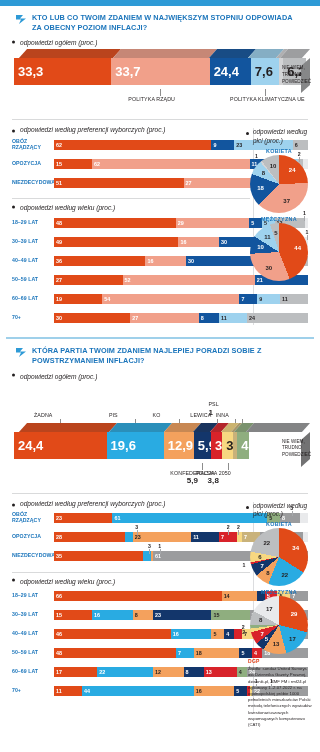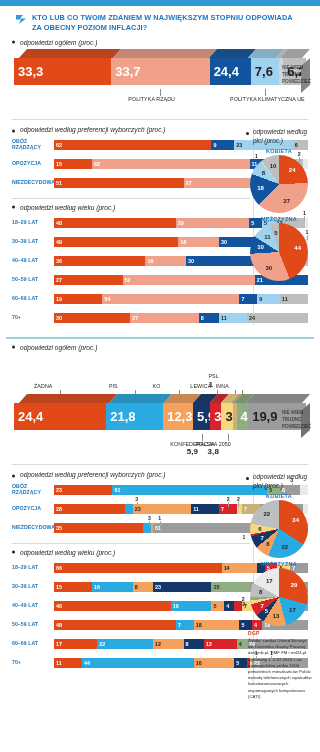--- a/index.html
+++ b/index.html
@@ -250,20 +250,26 @@
           </div>
         </div>
     </div>
   </div>
 </div>
 
 <div class="thick-div"></div>
 
 <div class="section">
 
+  <div class="hdr">
+    <svg class="hdr-arrow" viewBox="0 0 11 9">
+      <path d="M0 0 L7 0 L4 3.5 L10 3.5 L3 9 L5 4.5 L0 4.5 Z" fill="#2e9ad6"></path>
+    </svg>
+    <div class="hdr-title">KTÓRA PARTIA TWOIM ZDANIEM NAJLEPIEJ PORADZI SOBIE Z POWSTRZYMANIEM INFLACJI?</div>
+  </div>
 
   <div class="sublabel">odpowiedzi ogółem (proc.)</div>
 
   <div class="hero-wrap">
     <div class="hero-labels" id="s2-hero-top-labels">
         <div class="hero-lab" style="left: 6.85%; width: 20%; bottom: 4px;"><span>ŻADNA</span></div>
         <div class="tick" style="left: 15.85%; bottom: 0px; height: 4px;"></div>
         <div class="hero-lab" style="left: 32.5%; width: 20%; bottom: 4px;"><span>PiS</span></div>
         <div class="tick" style="left: 41.5%; bottom: 0px; height: 4px;"></div>
         <div class="hero-lab" style="left: 47.45%; width: 20%; bottom: 4px;"><span>KO</span></div>
@@ -285,40 +291,37 @@
           <div style="width: 3.8%; background: rgb(203, 179, 111);"></div>
           <div style="width: 1%; background: rgb(167, 149, 105);"></div>
           <div style="width: 4%; background: rgb(122, 146, 109);"></div>
           <div style="width: 19.9%; background: rgb(131, 132, 133);"></div>
         </div>
       <div class="hero-face" id="s2-hero-face">
           <div style="width: 31.7%; background: rgb(225, 74, 24);">
             <span>24,4</span>
           </div>
           <div style="width: 19.6%; background: rgb(41, 171, 226);">
-            <span>21,8</span>
+            <span>19,6</span>
           </div>
           <div style="width: 10.3%; background: rgb(244, 161, 93);">
-            <span>12,3</span>
+            <span>12,9</span>
           </div>
           <div style="width: 5.9%; background: rgb(19, 54, 107);">
             <span>5,9</span>
           </div>
           <div style="width: 3.8%; background: rgb(216, 35, 42);">
             <span>3,8</span>
           </div>
           <div style="width: 3.8%; background: rgb(247, 216, 129);">
             <span style="color: rgb(35, 31, 32);">3,8</span>
           </div>
           <div style="width: 1%; background: rgb(201, 178, 122);"></div>
           <div style="width: 4%; background: rgb(143, 174, 127);">
             <span>4</span>
-          </div>
-          <div style="width: 19.9%; background: rgb(155, 156, 158);">
-            <span style="color: rgb(35, 31, 32);">19,9</span>
           </div>
         </div>
       <div class="hero-side" id="s2-hero-side" style="background: rgb(114, 114, 115); transform: skewY(-42deg); right: -4px;"></div>
     <div class="hero-right-note" style="right: -2px; bottom: 4px; width: 26px;">NIE WIEM, TRUDNO POWIEDZIEĆ</div>
       </div>
   </div>
   <div class="hero-below" id="s2-hero-bot-labels">
       <div class="hero-blab" style="left: 53.55%; top: 7px;"><span>KONFEDERACJA</span><b>5,9</b></div>
       <div class="tick" style="left: 64.55%; top: 0px; height: 7px;"></div>
       <div class="hero-blab" style="left: 62.2%; top: 7px;"><span>POLSKA 2050</span><b>3,8</b></div>

